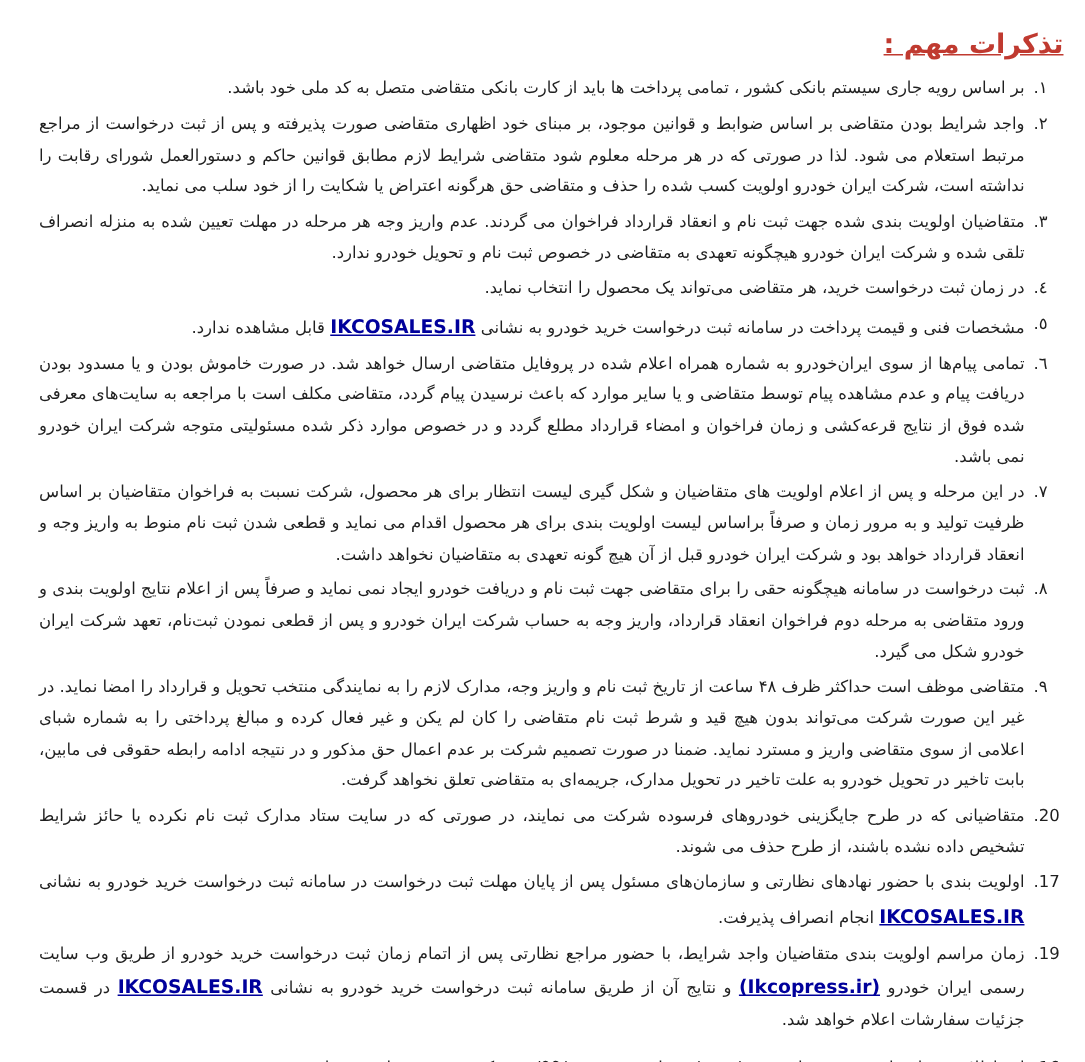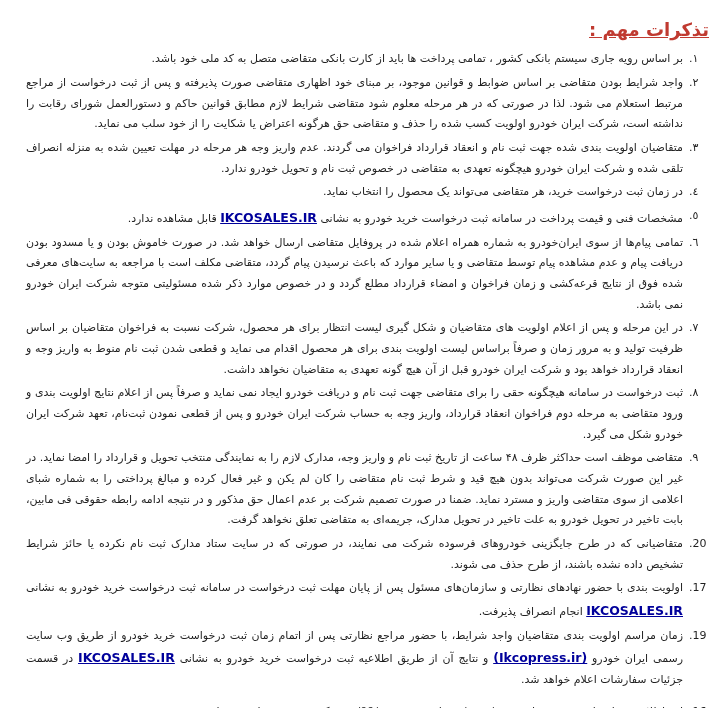--- a/index.html
+++ b/index.html
@@ -105,20 +105,20 @@
       <div class="note">
         <span class="num">20.</span>
         <span class="body"><span>متقاضیانی که در طرح جایگزینی خودروهای فرسوده شرکت می نمایند، در صورتی که در سایت ستاد مدارک ثبت نام نکرده یا حائز شرایط تشخیص داده نشده باشند، از طرح حذف می شوند.</span></span>
       </div>
       <div class="note">
         <span class="num">17.</span>
         <span class="body"><span>اولویت بندی با حضور نهادهای نظارتی و سازمان‌های مسئول پس از پایان مهلت ثبت درخواست در سامانه ثبت درخواست خرید خودرو به نشانی </span><a class="doclink">IKCOSALES.IR</a><span> انجام انصراف پذیرفت.</span></span>
       </div>
       <div class="note">
         <span class="num">19.</span>
-        <span class="body"><span>زمان مراسم اولویت بندی متقاضیان واجد شرایط، با حضور مراجع نظارتی پس از اتمام زمان ثبت درخواست خرید خودرو از طریق وب سایت رسمی ایران خودرو </span><a class="doclink">(Ikcopress.ir)</a><span> و نتایج آن از طریق اطلاعیه ثبت درخواست خرید خودرو به نشانی </span><a class="doclink">IKCOSALES.IR</a><span> در قسمت جزئیات سفارشات اعلام خواهد شد.</span></span>
+        <span class="body"><span>زمان مراسم اولویت بندی متقاضیان واجد شرایط، با حضور مراجع نظارتی پس از اتمام زمان ثبت درخواست خرید خودرو از طریق وب سایت رسمی ایران خودرو </span><a class="doclink">(Ikcopress.ir)</a><span> و نتایج آن از طریق سامانه ثبت درخواست خرید خودرو به نشانی </span><a class="doclink">IKCOSALES.IR</a><span> در قسمت جزئیات سفارشات اعلام خواهد شد.</span></span>
       </div>
       <div class="note gap-before">
         <span class="num">16.</span>
         <span class="body"><span>این اطلاعیه به استناد مجوزه شماره.۶۰۱۰/۱۴۷۸/ م جلسه مورخه۱۴۰۴/09/۰۸ کمیته خودرو صادر شده است .</span></span>
       </div>
     </div>
 </div>
 
 </body></html>

